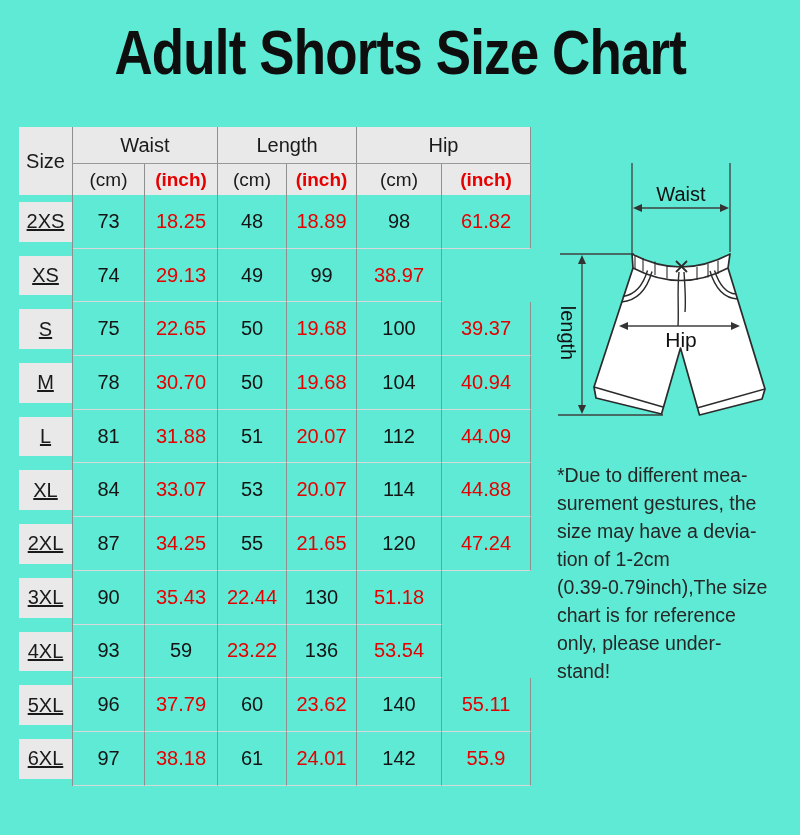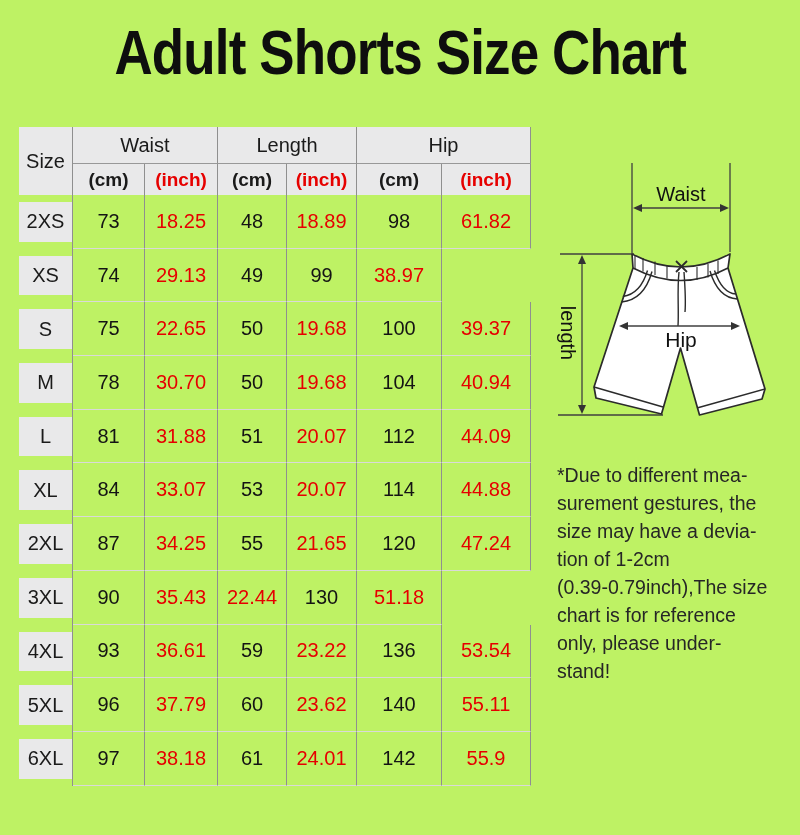--- a/index.html
+++ b/index.html
@@ -3,21 +3,21 @@
 <meta charset="utf-8">
 <style>
   * { box-sizing: border-box; margin: 0; padding: 0; }
   html, body { background: #ffffff; }
   body {
     width: 800px; height: 835px;
     font-family: "Liberation Sans", sans-serif;
     position: relative;
     overflow: hidden;
   }
-  .page { position: relative; width: 800px; height: 835px; background: #bef264; }
+  .page { position: relative; width: 800px; height: 835px; background: #5eead4; }
 
   
   .title {
     position: absolute; top: 21px; left: 0; width: 800px;
     text-align: center; font-size: 63px; font-weight: 700; color: #0e0e0e;
     line-height: 1.0; white-space: nowrap;
   }
   .title span { display: inline-block; transform: scaleX(0.84); transform-origin: 50% 50%; letter-spacing: -1px; }
 
   
@@ -36,30 +36,29 @@
     font-size: 20px; color: #1a1a1a;
     border-bottom: 1.5px solid #989898;
   }
   .g-waist  { grid-column: 2 / 4; border-right: 1.5px solid #8f8f8f; }
   .g-length { grid-column: 4 / 6; border-right: 1.5px solid #8f8f8f; }
   .g-hip    { grid-column: 6 / 8; border-right: 1.5px solid #8f8f8f; }
   .th-unit {
     display: flex; align-items: center; justify-content: center;
     font-size: 19px; color: #1a1a1a;
     border-right: 1.5px solid #8f8f8f;
-    font-weight: bold;
   }
   .th-unit.inch { color: #e60000; font-weight: 700; }
 
   .trow { height: 53.7px; }
   .size-cell { border-right: 1.5px solid #8f8f8f; padding: 7px 0; }
   .size-chip {
     height: 100%; background: #e9e9ea;
     display: flex; align-items: center; justify-content: center;
-    font-size: 20px; color: #1a1a1a;
+    font-size: 20px; color: #1a1a1a; text-decoration: underline;
   }
   .num {
     display: flex; align-items: center; justify-content: center;
     font-size: 20px; color: #141414;
     border-right: 1.5px solid #8f8f8f;
     border-bottom: 1px solid #d9d9d9;
   }
   .num.red { color: #e60000; }
 
   
@@ -181,21 +180,20 @@
         <div class="num red">35.43</div>
         <div class="num red">22.44</div>
         <div class="num">130</div>
         <div class="num red">51.18</div>
       </div>
       <div class="grid trow">
         <div class="size-cell">
             <div class="size-chip">4XL</div>
           </div>
         <div class="num">93</div>
-        <div class="num red">36.61</div>
         <div class="num">59</div>
         <div class="num red">23.22</div>
         <div class="num">136</div>
         <div class="num red">53.54</div>
       </div>
       <div class="grid trow">
         <div class="size-cell">
             <div class="size-chip">5XL</div>
           </div>
         <div class="num">96</div>

